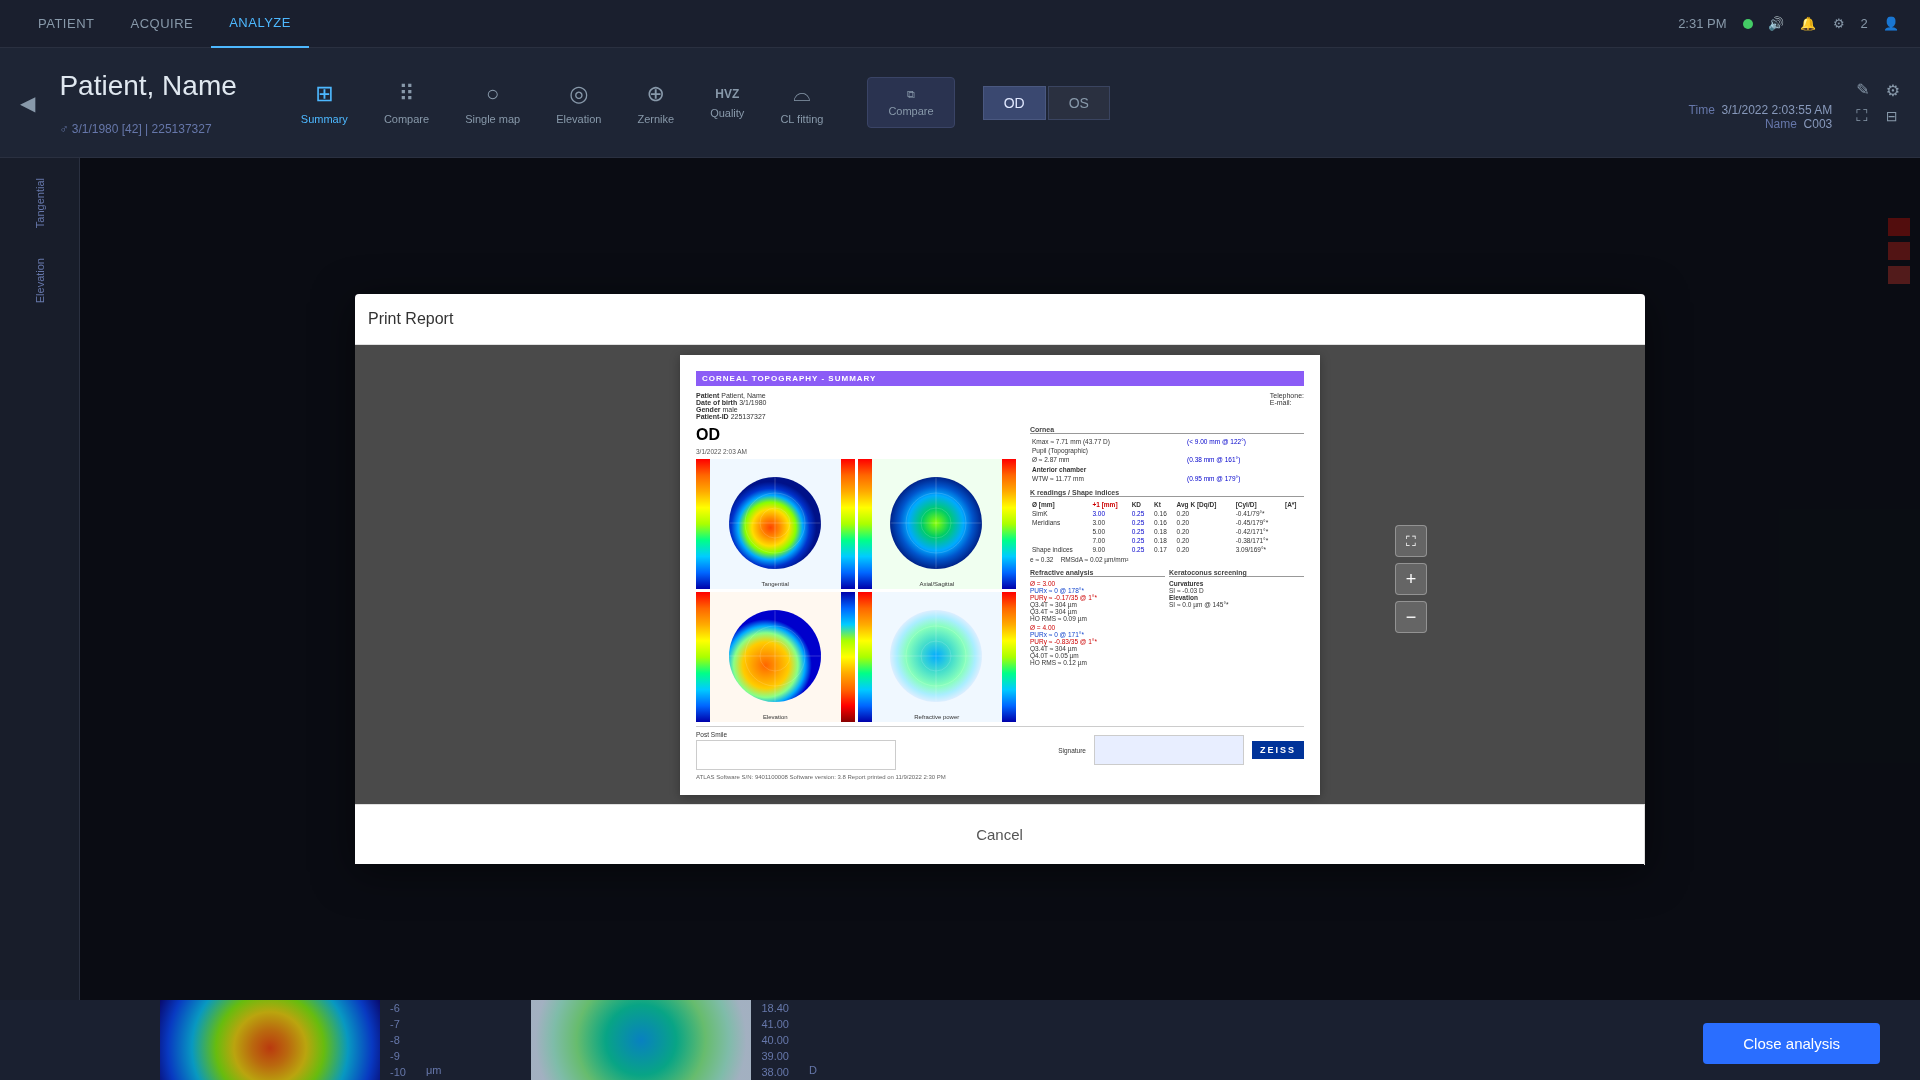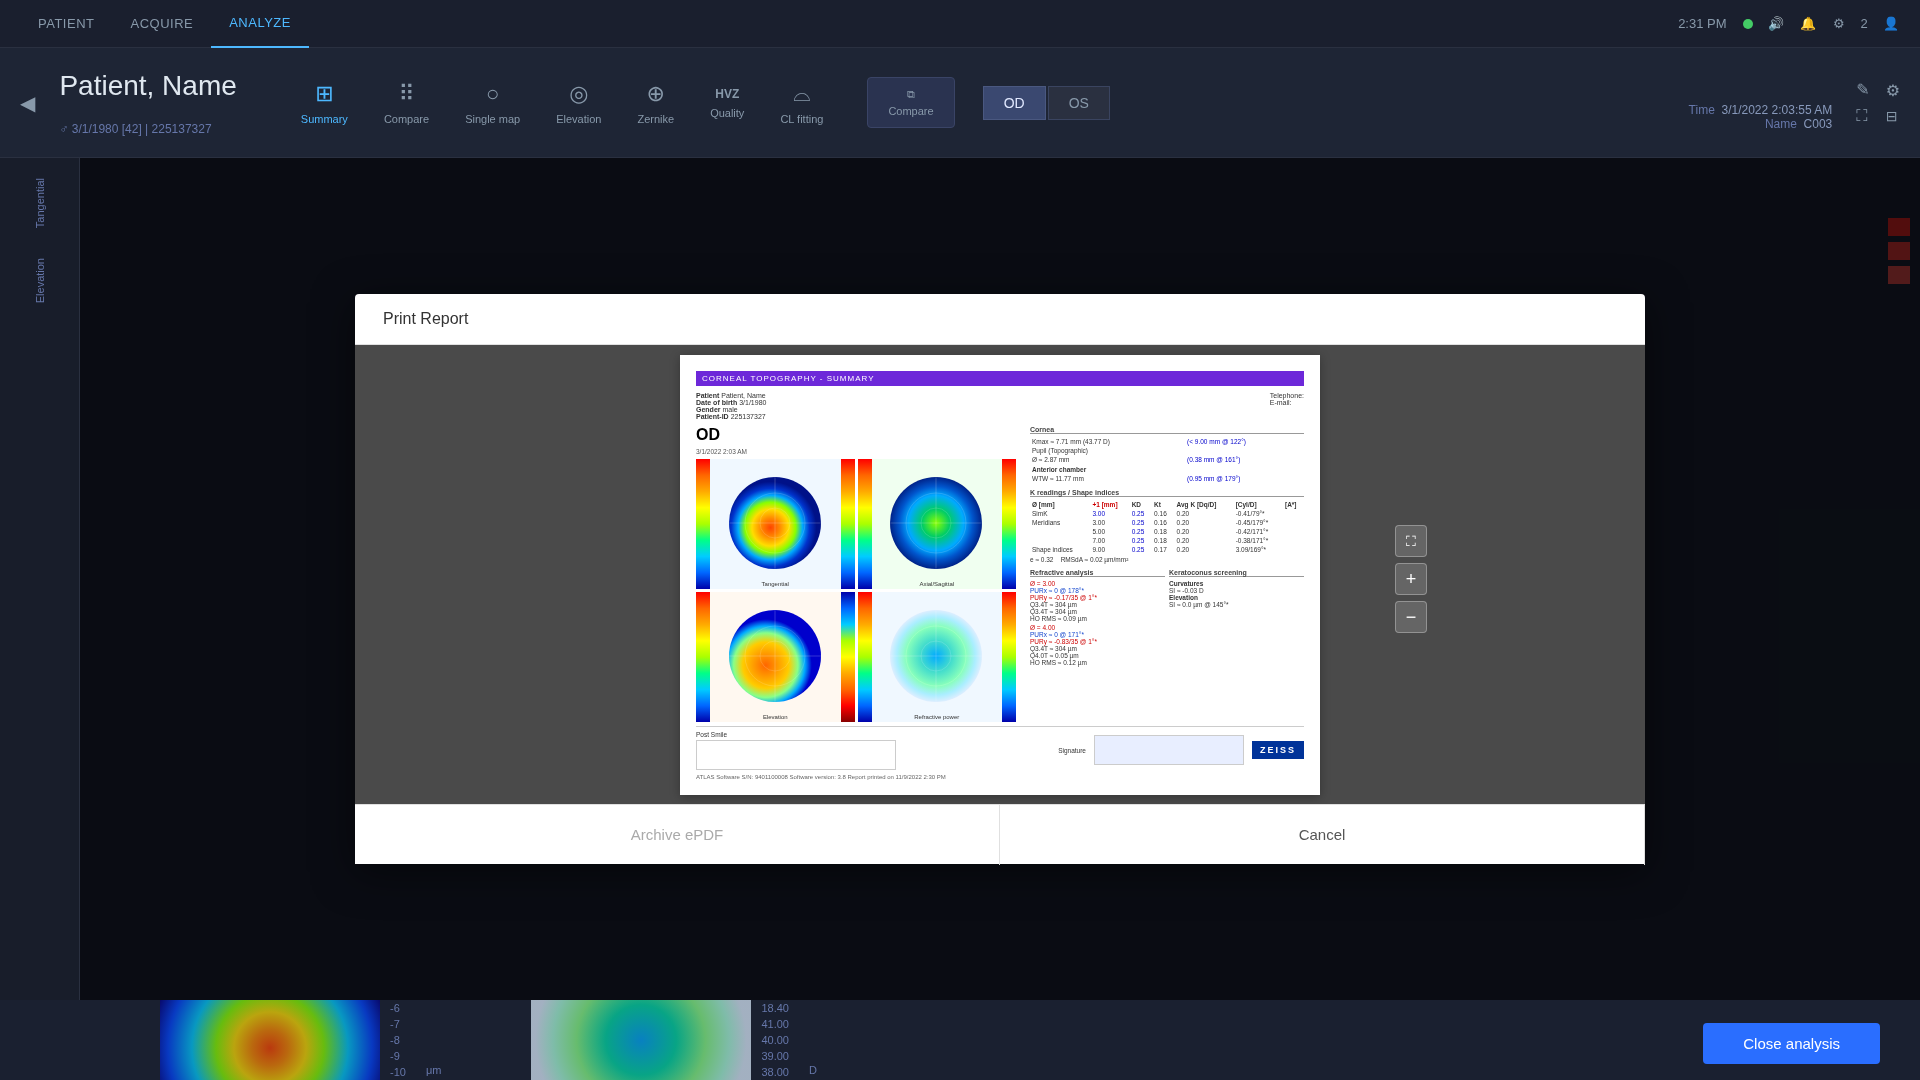--- a/index.html
+++ b/index.html
@@ -194,21 +194,21 @@
       border-radius: 4px;
       width: 1290px;
       height: 570px;
       display: flex;
       flex-direction: column;
       position: relative;
       box-shadow: 0 8px 40px rgba(0,0,0,0.5);
     }
 
     .modal-header {
-      padding: 16px 28px;
+      padding: 16px 13px;
       border-bottom: 1px solid #e0e0e0;
       display: flex;
       align-items: center;
     }
     .modal-title {
       color: #333;
       font-size: 16px;
       font-weight: 500;
     }
 
@@ -235,24 +235,24 @@
       height: 440px;
       padding: 16px;
       box-shadow: 0 2px 10px rgba(0,0,0,0.3);
       font-size: 7px;
       color: #333;
       overflow: hidden;
       position: relative;
     }
 
     .report-header-bar {
-      background: #6d28d9;
+      background: #8b5cf6;
       color: #fff;
       font-size: 8px;
-      font-weight: normal;
+      font-weight: bold;
       padding: 3px 6px;
       margin-bottom: 6px;
       letter-spacing: 1px;
     }
 
     .report-patient-info {
       display: flex;
       justify-content: space-between;
       margin-bottom: 6px;
       font-size: 7px;
@@ -864,21 +864,20 @@
             <div style="position:absolute; right:218px; top:50%; transform:translateY(-50%); display:flex; flex-direction:column; gap:6px;">
               <div class="expand-btn">⛶</div>
               <div class="zoom-btn">+</div>
               <div class="zoom-btn">−</div>
             </div>
           </div>
 
         </div>
 
         <div class="modal-bottom">
-          <div class="bottom-btn archive-btn">Archive ePDF</div>
           <div class="bottom-btn cancel-btn">Cancel</div>
         </div>
       </div>
 
     </div>
 
   </div>
 
 </div>
 

